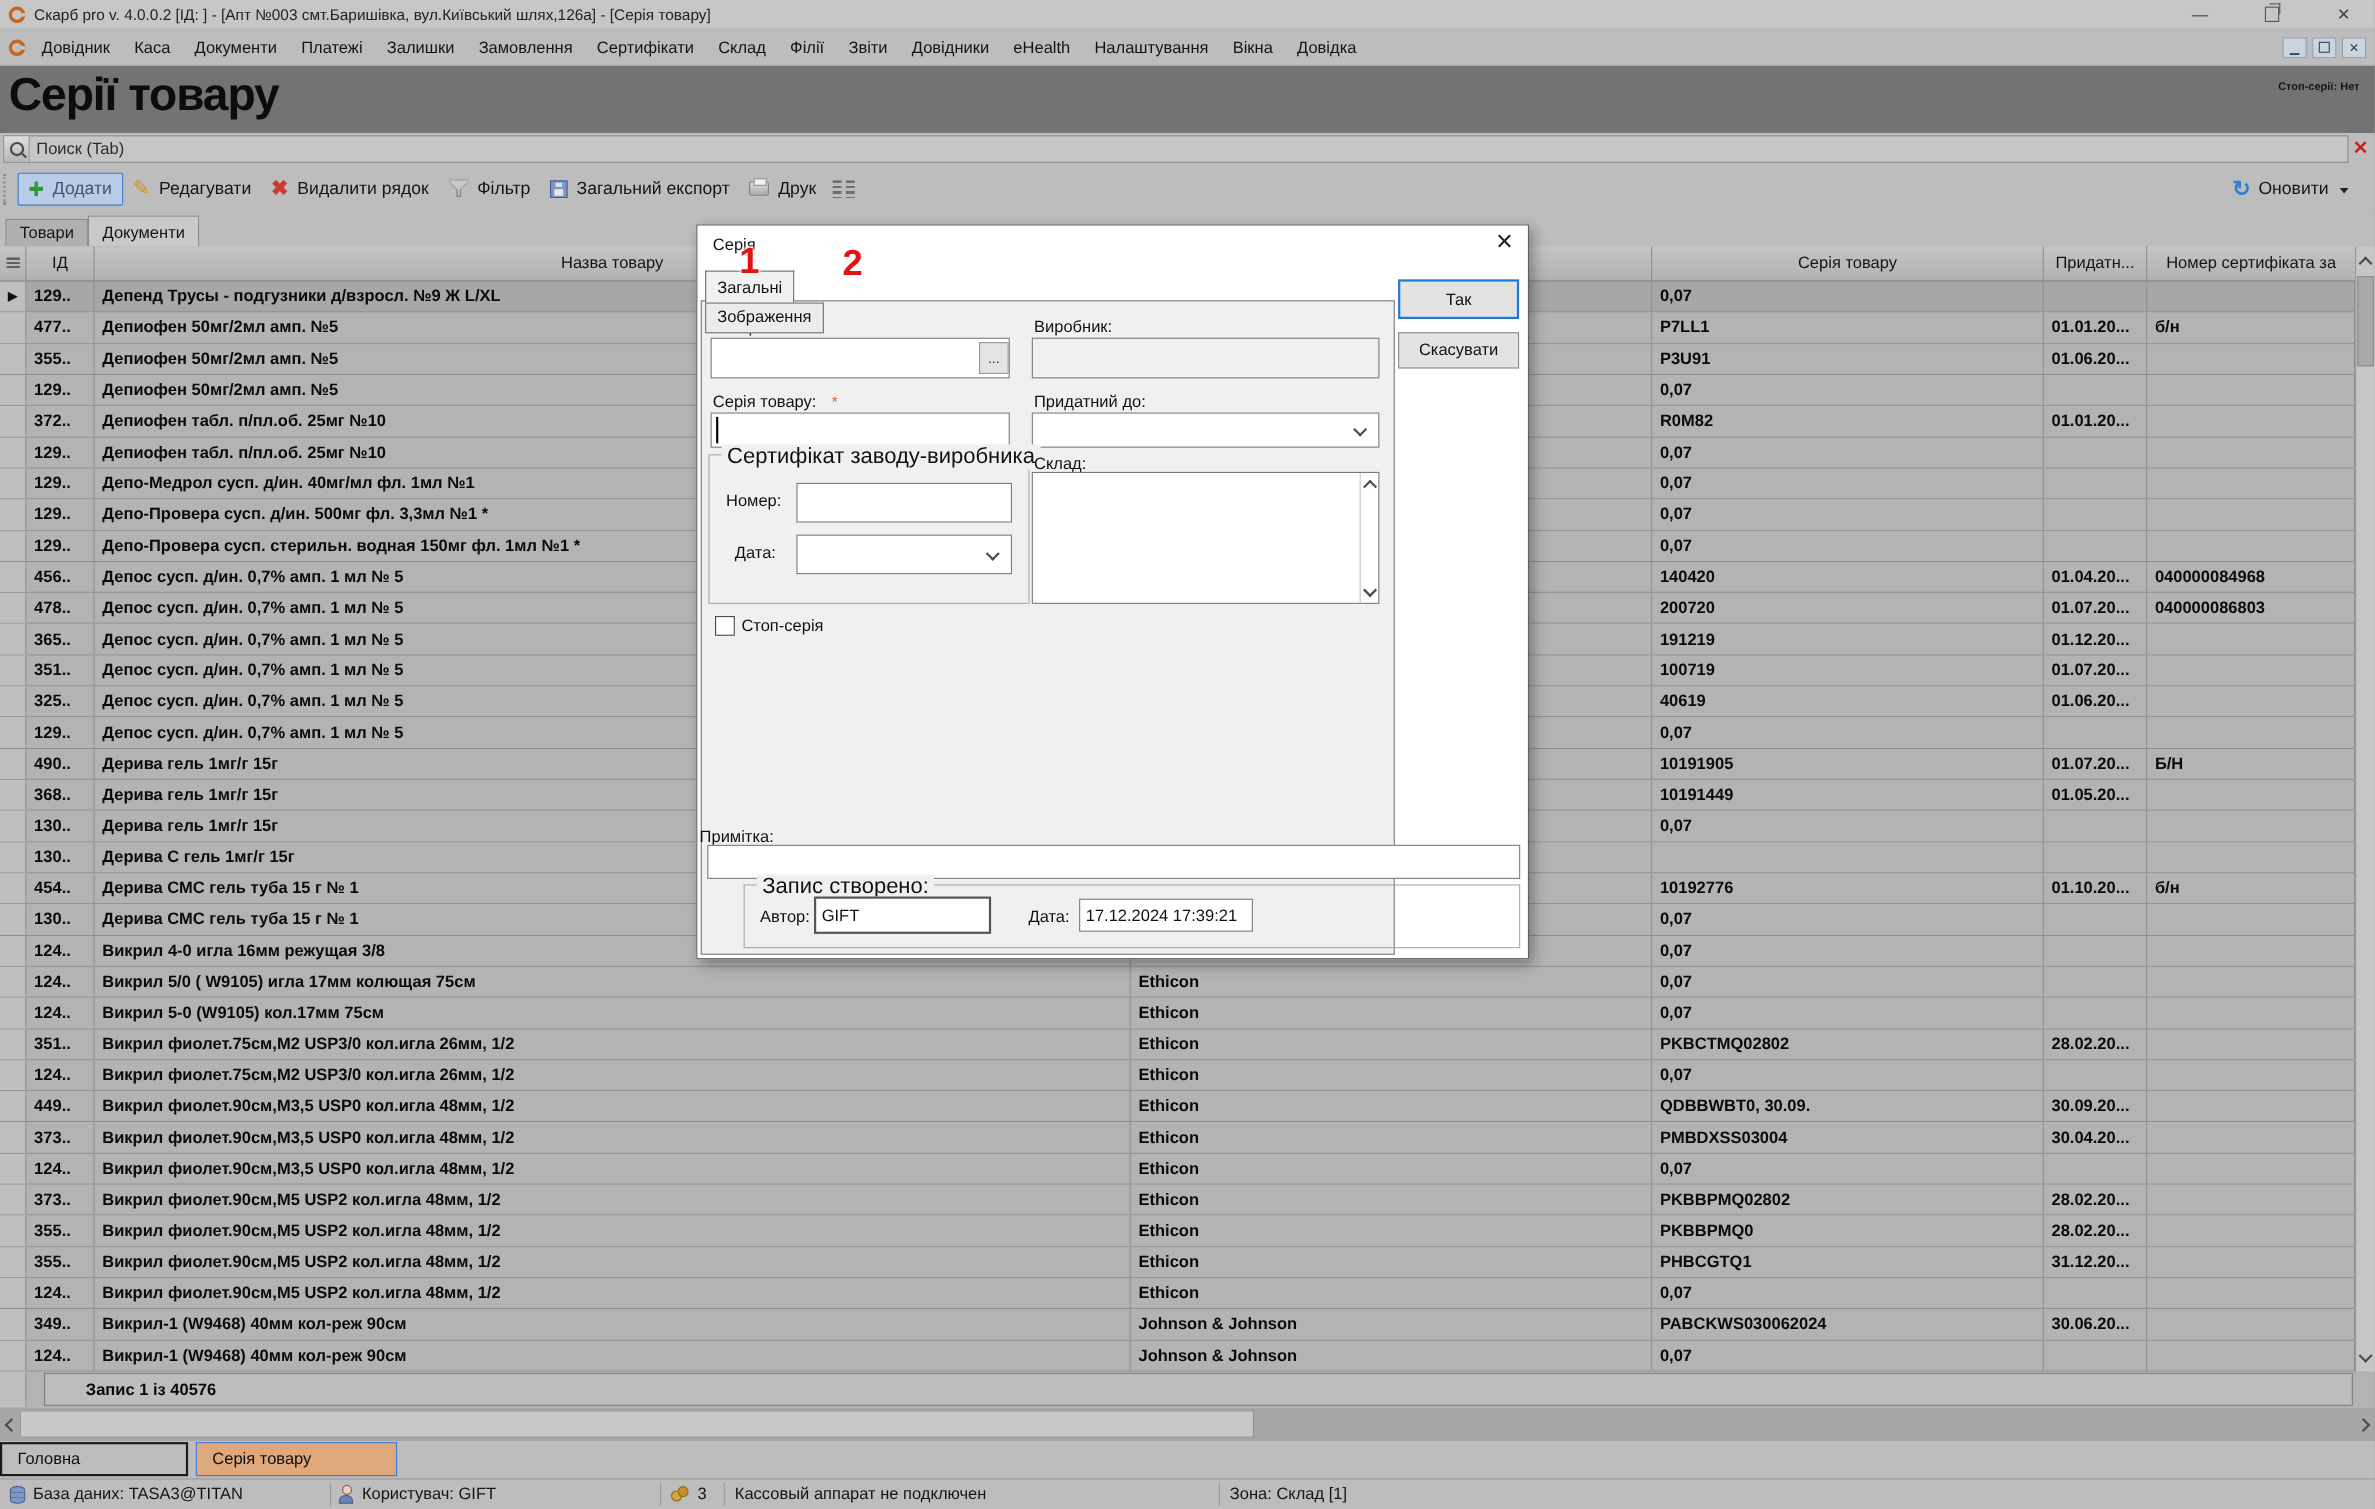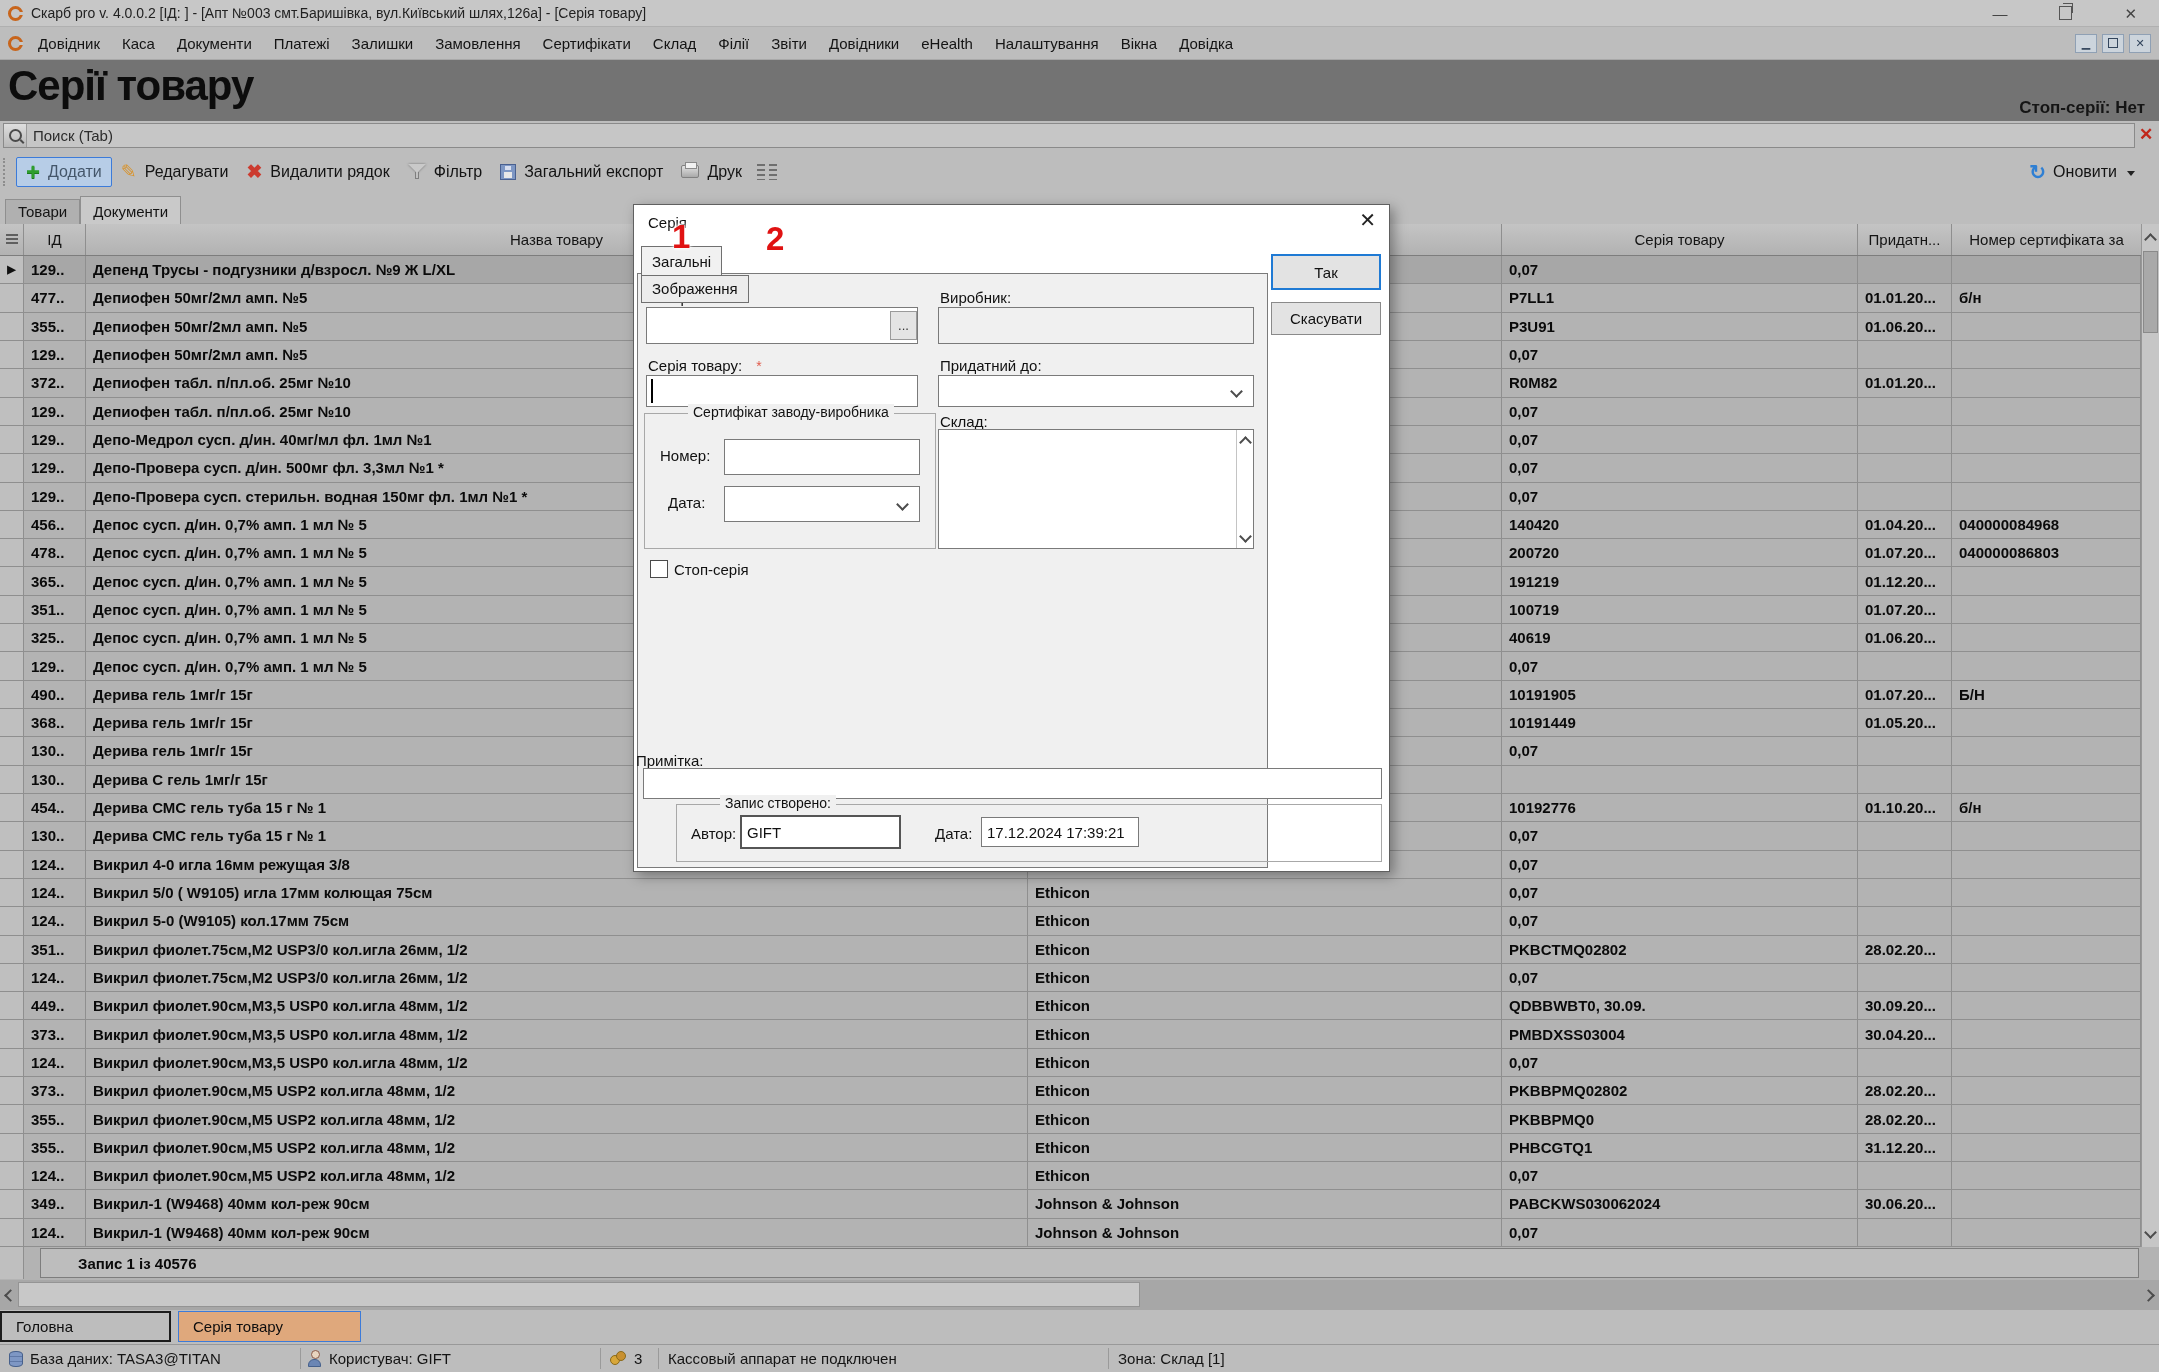--- a/index.html
+++ b/index.html
@@ -19,21 +19,21 @@
   .menubar{position:absolute;left:0;top:27px;width:2159px;height:33px;background:#bdbdbd;border-bottom:1px solid #a8a8a8;display:flex;align-items:center;padding-left:8px;box-sizing:border-box;}
   .menu-items{display:flex;align-items:center;}
   .menu-item{padding:0 11px;font-size:15px;color:#141414;cursor:default;}
   .mdi-controls{margin-left:auto;display:flex;gap:5px;padding-right:8px;}
   .mdi-btn{width:22px;height:19px;background:#ccd4dc;border:1px solid #8fa0b4;display:flex;align-items:center;justify-content:center;font-size:11px;color:#33455c;box-sizing:border-box;}
   .mdi-restore{width:8px;height:8px;border:1px solid #33455c;}
 
   
   .band{position:absolute;left:0;top:60px;width:2159px;height:61px;background:#737373;}
   .band-title{position:absolute;left:8px;top:2px;font-size:42px;font-weight:800;color:#0c0c0c;letter-spacing:-1px;}
-  .stop-series{position:absolute;right:14px;top:14px;font-size:17px;font-weight:700;color:#151515;margin-top:24px;}
+  .stop-series{position:absolute;right:14px;top:14px;font-size:10px;font-weight:700;color:#151515;}
 
   
   .searchrow{position:absolute;left:0;top:121px;width:2159px;height:29px;background:#bdbdbd;}
   .search-field{position:absolute;left:3px;top:2px;right:24px;bottom:2px;background:#c6c6c6;border:1px solid #8a8a8a;display:flex;align-items:center;box-sizing:border-box;}
   .search-iconbox{width:23px;height:100%;border-right:1px solid #9a9a9a;background:linear-gradient(#dedede,#b8b8b8);display:flex;align-items:center;justify-content:center;box-sizing:border-box;}
   .mag{width:9px;height:9px;border:2px solid #4a4a4a;border-radius:50%;position:relative;}
   .mag::after{content:'';position:absolute;width:2px;height:5px;background:#4a4a4a;right:-3px;bottom:-4px;transform:rotate(-45deg);}
   .search-input{flex:1;border:none;background:transparent;outline:none;font:15px "Liberation Sans",sans-serif;color:#222;padding-left:6px;}
   .search-input::placeholder{color:#2c2c2c;opacity:1;}
   .search-clear{position:absolute;right:3px;top:4px;width:20px;height:20px;text-align:center;line-height:20px;font-size:17px;font-weight:700;color:#c1271b;}
@@ -134,21 +134,21 @@
   .btn-ok{left:637px;top:49px;height:36px;border:2px solid #1f7ad4;}
   .btn-cancel{left:637px;top:97px;height:33px;border:1px solid #8a8a8a;}
   .dl{position:absolute;font-size:15px;color:#111;z-index:2;white-space:nowrap;}
   .star{color:#e05a4a;font-size:14px;margin-left:3px;}
   .dinp{position:absolute;background:#fff;border:1px solid #7a7a7a;box-sizing:border-box;z-index:2;font-size:15px;color:#111;display:flex;align-items:center;padding:0 5px;}
   .dinp.disabled{background:#f0f0f0;}
   .ellipsis-btn{position:absolute;left:256px;top:106px;width:27px;height:29px;background:#e4e4e4;border:1px solid #9a9a9a;display:flex;align-items:center;justify-content:center;font-size:13px;color:#333;box-sizing:border-box;z-index:3;}
   .text-caret{position:absolute;left:17px;top:174px;width:2px;height:24px;background:#000;z-index:3;}
   .combo-chev{position:absolute;z-index:3;}
   .dgroup{position:absolute;border:1px solid #a8a8a8;box-sizing:border-box;z-index:2;}
-  .dgroup .legend{position:absolute;left:11px;top:-10px;background:#f0f0f0;padding:0 5px;font-size:14px;color:#111;white-space:nowrap;margin-left:32px;}
+  .dgroup .legend{position:absolute;left:11px;top:-10px;background:#f0f0f0;padding:0 5px;font-size:20px;color:#111;white-space:nowrap;}
   .checkbox{position:absolute;left:16px;top:355px;width:18px;height:18px;background:#fff;border:1px solid #4a4a4a;box-sizing:border-box;z-index:2;}
   .ta-scroll{position:absolute;right:0;top:0;bottom:0;width:17px;border-left:1px solid #c4c4c4;display:flex;flex-direction:column;justify-content:space-between;align-items:center;padding:4px 0;box-sizing:border-box;}
 
   .ann{position:absolute;font-size:33px;font-weight:800;color:#e01212;z-index:20;text-shadow:0 0 4px #fff,0 0 4px #fff,0 0 2px #fff;font-family:"Liberation Sans",sans-serif;}
 </style>
 </head>
 <body>
 
 <div class="canvas">
 

